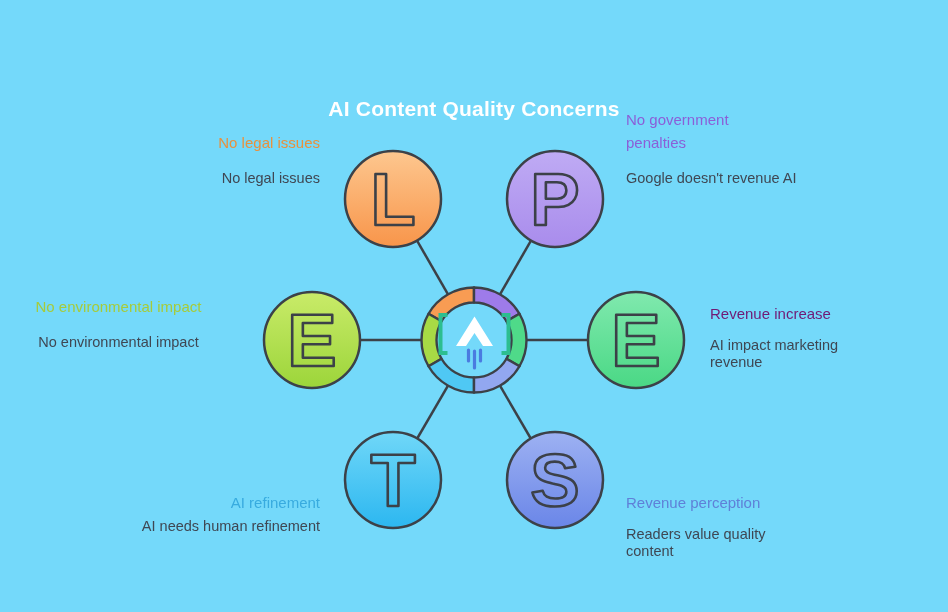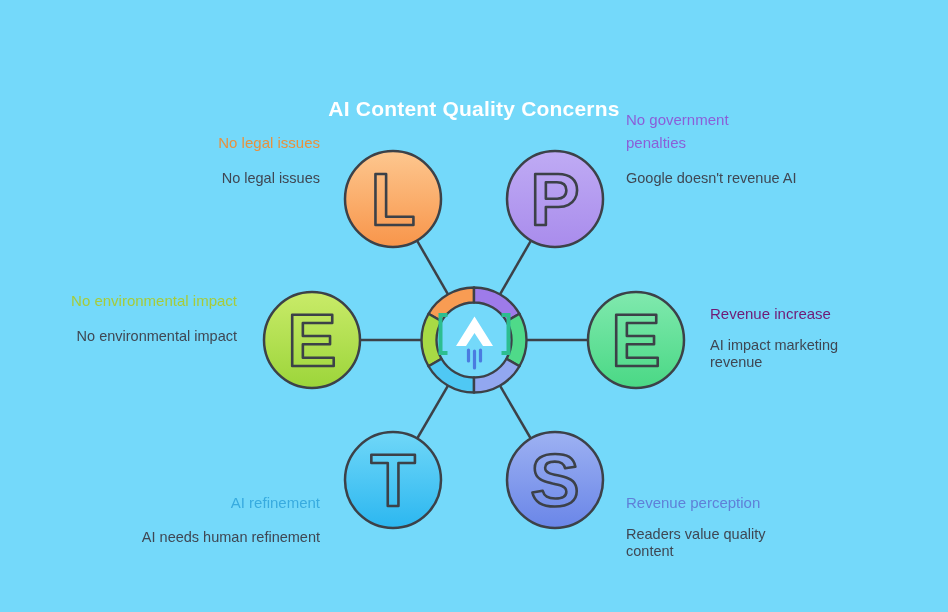--- a/index.html
+++ b/index.html
@@ -27,27 +27,27 @@
   .label{position:absolute;}
   .label .t{font-size:15px;line-height:23px;}
   .label .s{font-size:14.5px;line-height:17px;color:var(--subtitle-text,#3F4753);}
   .align-r{text-align:right;}
   .align-l{text-align:left;}
   .lbl-legal{right:628px;top:131px;width:280px;}
   .lbl-legal .s{margin-top:16px;white-space:nowrap;}
   .lbl-penalties{left:626px;top:108px;width:250px;}
   .lbl-penalties .t{max-width:160px;}
   .lbl-penalties .s{margin-top:16px;white-space:nowrap;}
-  .lbl-environment{right:711px;top:289px;width:237px;}
+  .lbl-environment{right:711px;top:295px;width:237px;text-align:center;}
   .lbl-environment .t{display:inline-block;max-width:180px;}
   .lbl-environment .s{margin-top:16px;white-space:nowrap;}
   .lbl-revenue{left:710px;top:302px;width:238px;}
   .lbl-revenue .s{margin-top:12px;max-width:155px;}
   .lbl-limitations{right:628px;top:491px;width:280px;}
-  .lbl-limitations .s{margin-top:15px;white-space:nowrap;}
+  .lbl-limitations .s{margin-top:4px;white-space:nowrap;}
   .lbl-perception{left:626px;top:491px;width:250px;}
   .lbl-perception .s{margin-top:12px;max-width:165px;}
 </style>
 </head>
 <body>
 
 <div class="stage">
 
   <div class="title">AI Content Quality Concerns</div>
 

